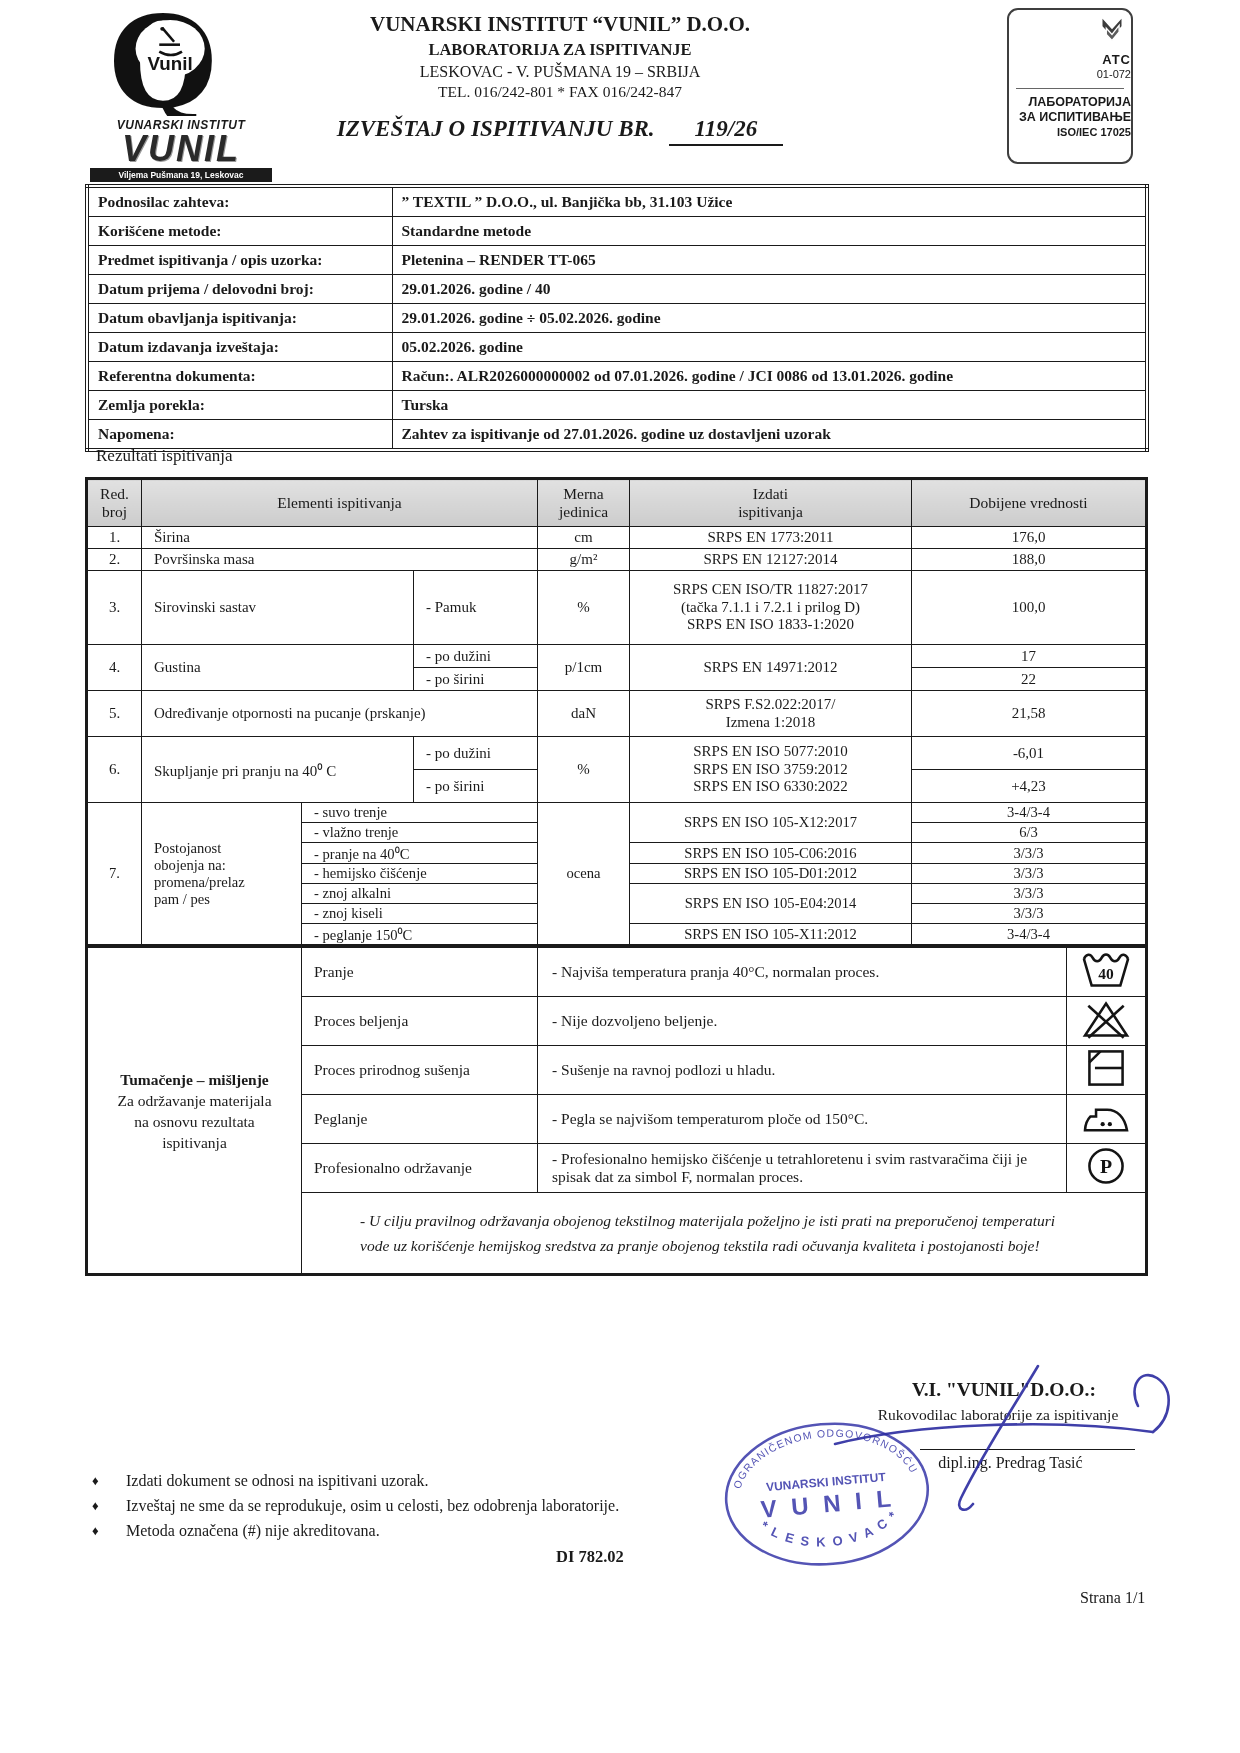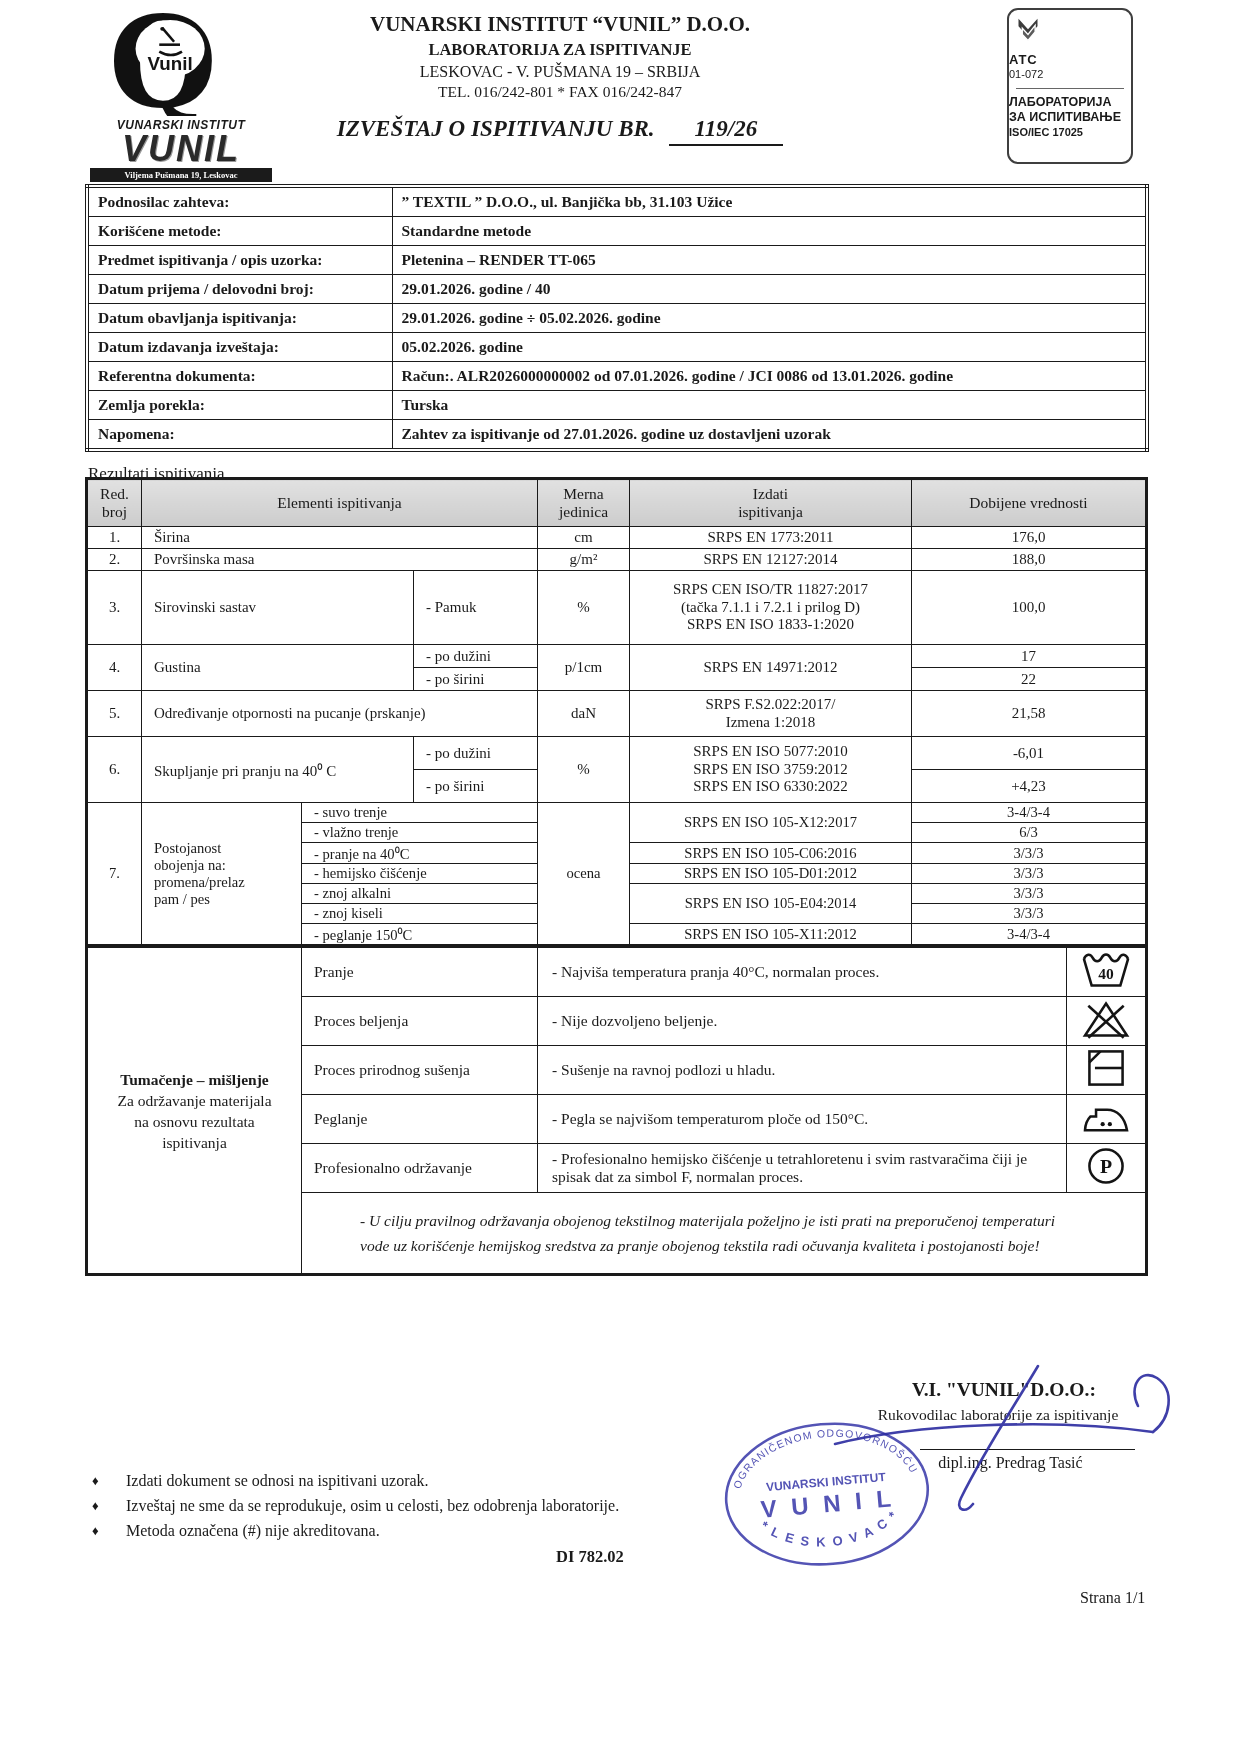--- a/index.html
+++ b/index.html
@@ -6,43 +6,43 @@
   .page{position:relative;width:1240px;height:1753px;background:#fff;
         font-family:"Liberation Serif",serif;color:#1a1a1a;overflow:hidden;}
 
   
   .logo{position:absolute;left:90px;top:4px;width:182px;text-align:center;
         font-family:"Liberation Sans",sans-serif;}
   .logo-inst{font-size:12px;font-weight:bold;font-style:italic;letter-spacing:.5px;margin-top:-2px;}
   .logo-vunil{font-size:36px;font-weight:bold;font-style:italic;letter-spacing:2px;line-height:.92;color:#2a2a2a;
               text-shadow:1px 1px 0 #9a9a9a;}
   .logo-addr{margin:3px auto 0;background:#1b1b1b;color:#fff;font-size:8.5px;font-weight:bold;
-             width:158px;padding:2px 12px;font-family:Liberation Serif, serif;}
+             width:158px;padding:2px 12px;}
   .lh{position:absolute;left:280px;top:12px;width:560px;text-align:center;}
   .lh-company{font-size:21px;font-weight:bold;}
   .lh-lab{font-size:16.5px;font-weight:bold;margin-top:3px;}
   .lh-addr{font-size:16px;margin-top:3px;}
   .lh-tel{font-size:15.5px;margin-top:2px;}
   .lh-report{margin-top:15px;font-size:23px;font-weight:bold;font-style:italic;}
   .lh-report .num{display:inline-block;border-bottom:2.5px solid #1a1a1a;padding:0 26px 2px;margin-left:14px;}
   .acc{position:absolute;left:1007px;top:8px;width:126px;height:156px;border:2px solid #3f3f3f;border-radius:11px;
-       text-align:left;font-family:"Liberation Sans",sans-serif;box-sizing:border-box;}
+       text-align:right;font-family:"Liberation Sans",sans-serif;box-sizing:border-box;}
   .acc-body{font-weight:bold;font-size:13px;letter-spacing:1px;margin-top:1px;}
   .acc-num{font-size:11px;font-weight:normal;margin-top:1px;}
   .acc-div{border-top:1.5px solid #666;margin:8px 7px 6px;}
   .acc-lab{font-size:12.5px;font-weight:bold;line-height:15px;}
   .acc-std{font-size:11px;font-weight:bold;margin-top:1px;}
 
   
   .tbl{border-collapse:collapse;table-layout:fixed;}
   .tbl td,.tbl th{border:1.6px solid #1a1a1a;text-align:center;vertical-align:middle;
                   font-size:15px;padding:0 4px;overflow:hidden;}
   .info-tbl{position:absolute;left:85px;top:184px;width:1060px;border:4px double #1a1a1a;font-weight:bold;}
   .info-tbl td{height:28px;text-align:left;font-size:15.5px;padding:0 6px 0 9px;}
-  .sec-title{position:absolute;left:88px;top:446px;font-size:17px;margin-top:18px;}
+  .sec-title{position:absolute;left:96px;top:446px;font-size:17px;}
   .res-wrap{position:absolute;left:85px;top:477px;width:1212px;}
   .res{width:1060px;border:3px solid #1a1a1a;}
   .res th{background:linear-gradient(#e1e1e1,#cccccc);font-weight:normal;font-size:15.5px;line-height:18px;}
   .res td.el{text-align:left;padding-left:12px;}
   .res .m div{line-height:17.5px;}
   .res .small td{font-size:14.6px;}
   .care{width:1060px;border:3px solid #1a1a1a;margin-top:-2px;}
   .care td{font-size:15.5px;}
   .care .side{text-align:center;line-height:21px;}
   .care .side .b{font-weight:bold;}

